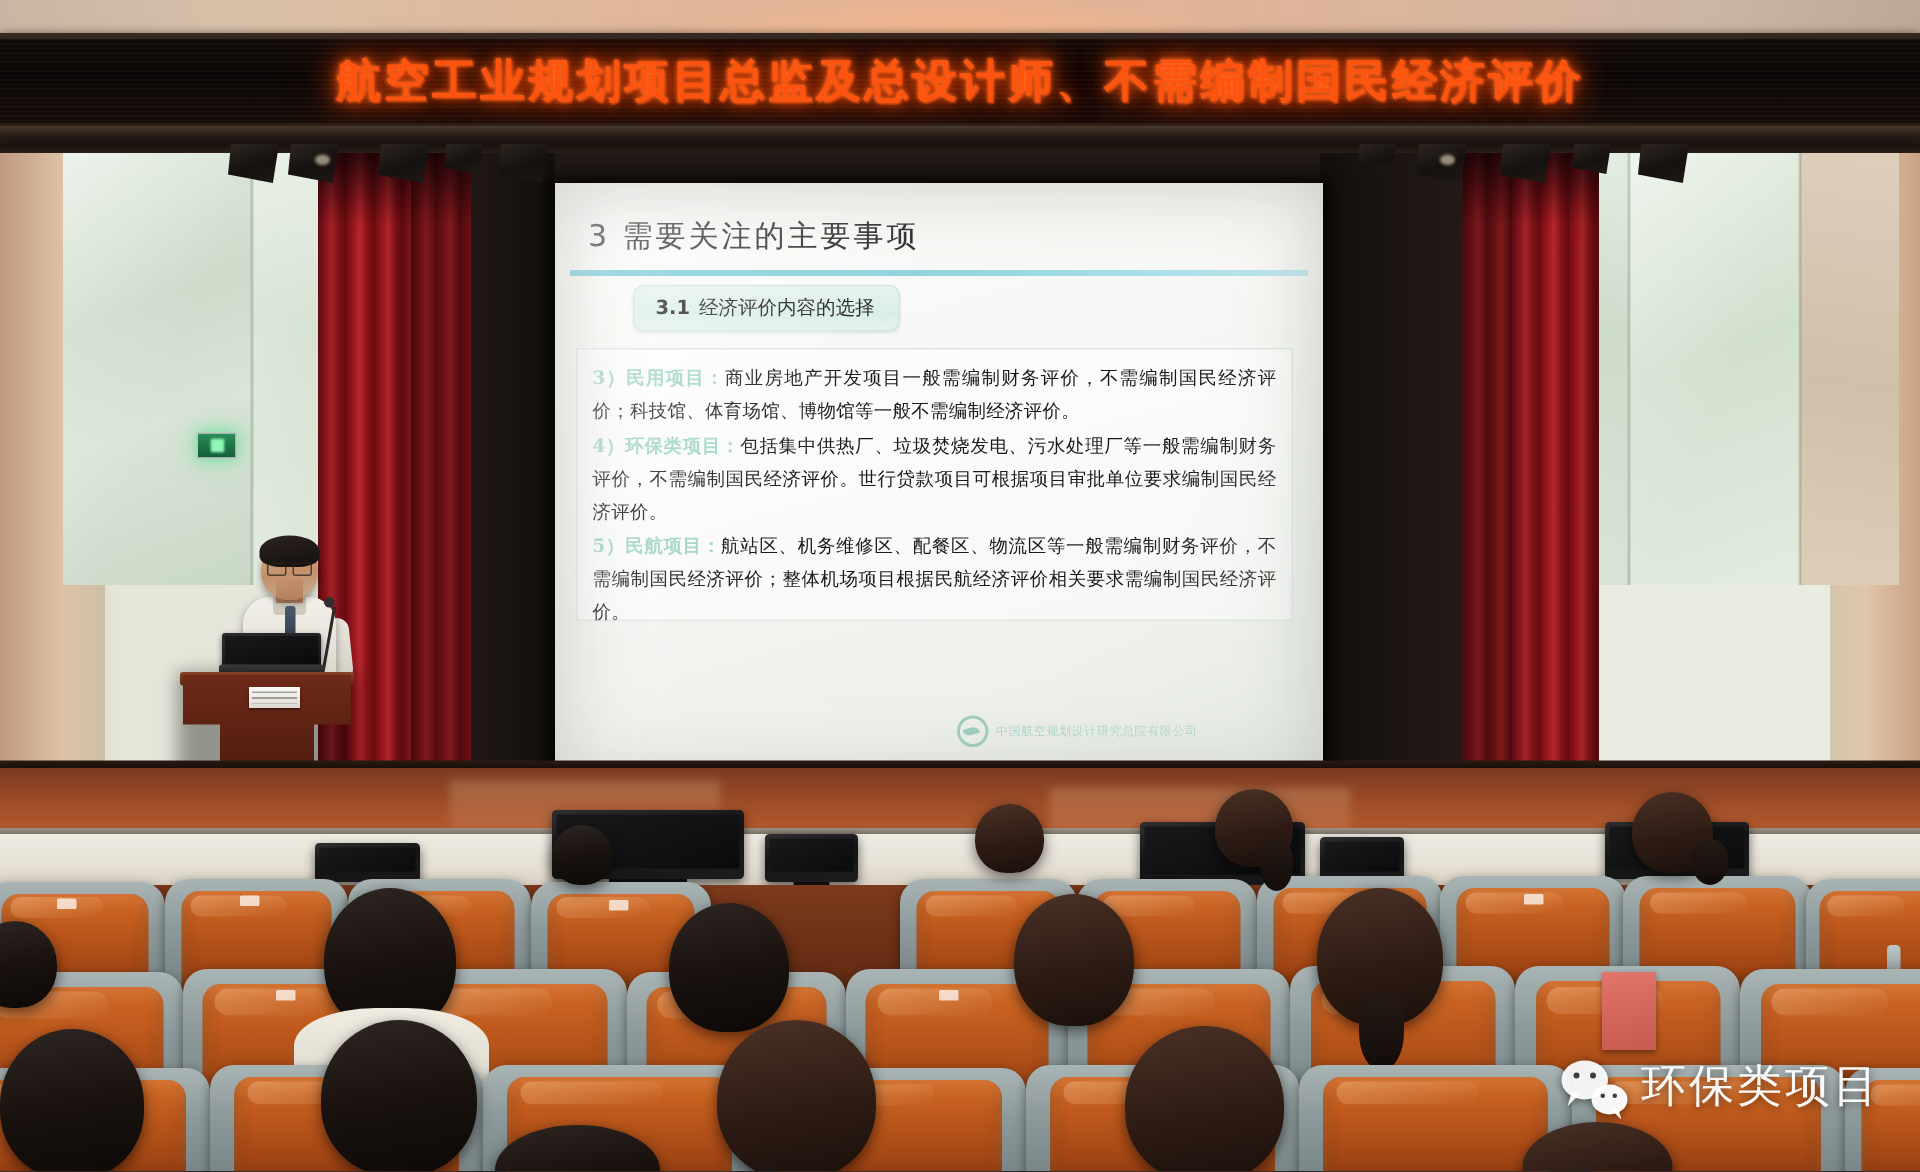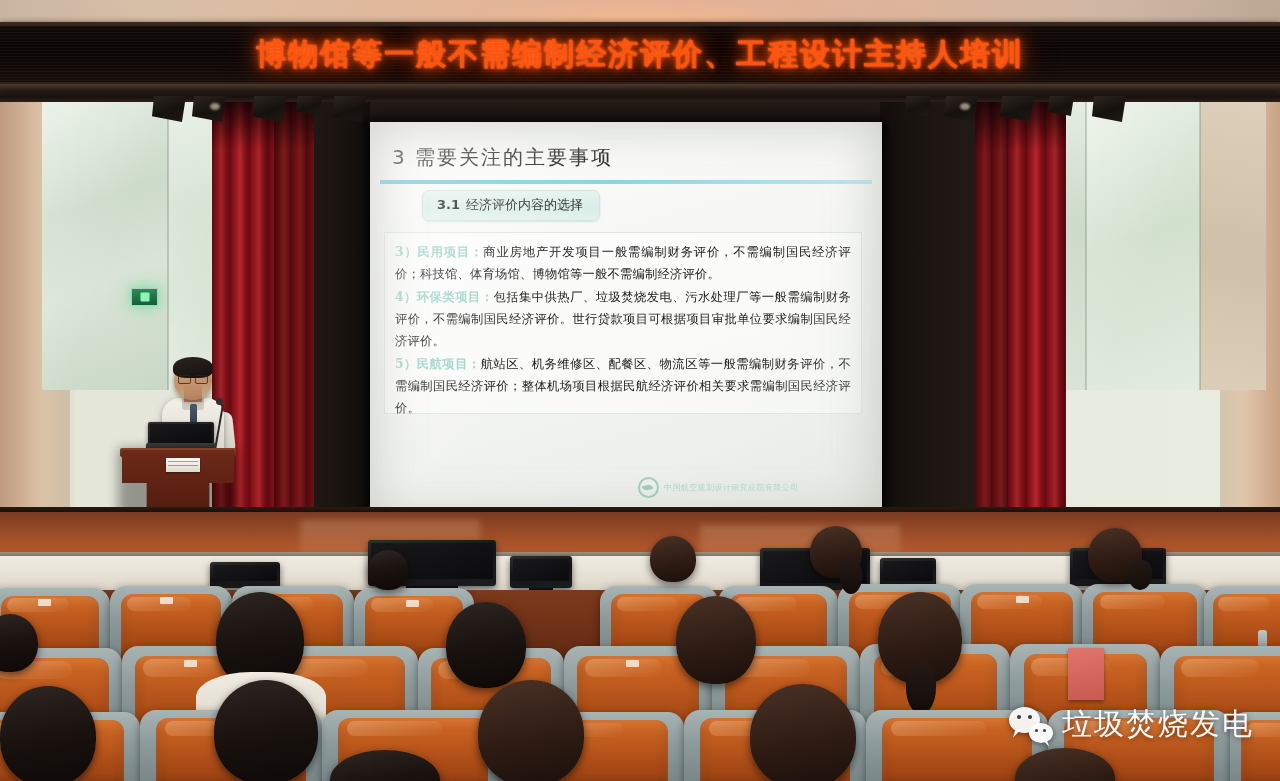--- a/index.html
+++ b/index.html
@@ -306,21 +306,21 @@
   <div class="lamp small" style="left:905px;"></div>
   <div class="lamp" style="left:944px;"></div>
   <div class="lamp" style="left:1000px;"></div>
   <div class="lamp small" style="left:1048px;"></div>
   <div class="lamp" style="left:1092px;"></div>
   <div class="lamp-glow" style="left:210px;top:103px;"></div>
   <div class="lamp-glow" style="left:960px;top:103px;"></div>
 
   <div class="banner-frame">
     <div class="banner-inner">
-      <div class="banner-text">博物馆等一般不需编制经济评价、工程设计主持人培训</div>
+      <div class="banner-text">航空工业规划项目总监及总设计师、不需编制国民经济评价</div>
     </div>
   </div>
   <div class="banner-bottom-lip"></div>
 
   <div class="screen-shadow"></div>
   <div class="screen">
     <div class="slide">
 
       <div class="slide-title">3  需要关注的主要事项</div>
       <div class="title-rule"></div>
@@ -580,16 +580,16 @@
     <div class="wechat-icon">
       <div class="bub-big">
         <div class="eye" style="left:8px;top:8px;"></div>
         <div class="eye" style="left:19px;top:8px;"></div>
       </div>
       <div class="bub-small">
         <div class="eye" style="left:6px;top:6px;width:3px;height:3px;"></div>
         <div class="eye" style="left:14px;top:6px;width:3px;height:3px;"></div>
       </div>
     </div>
-    <div class="wm-text">垃圾焚烧发电</div>
+    <div class="wm-text">环保类项目</div>
   </div>
 
 </div>
 
 </body></html>

